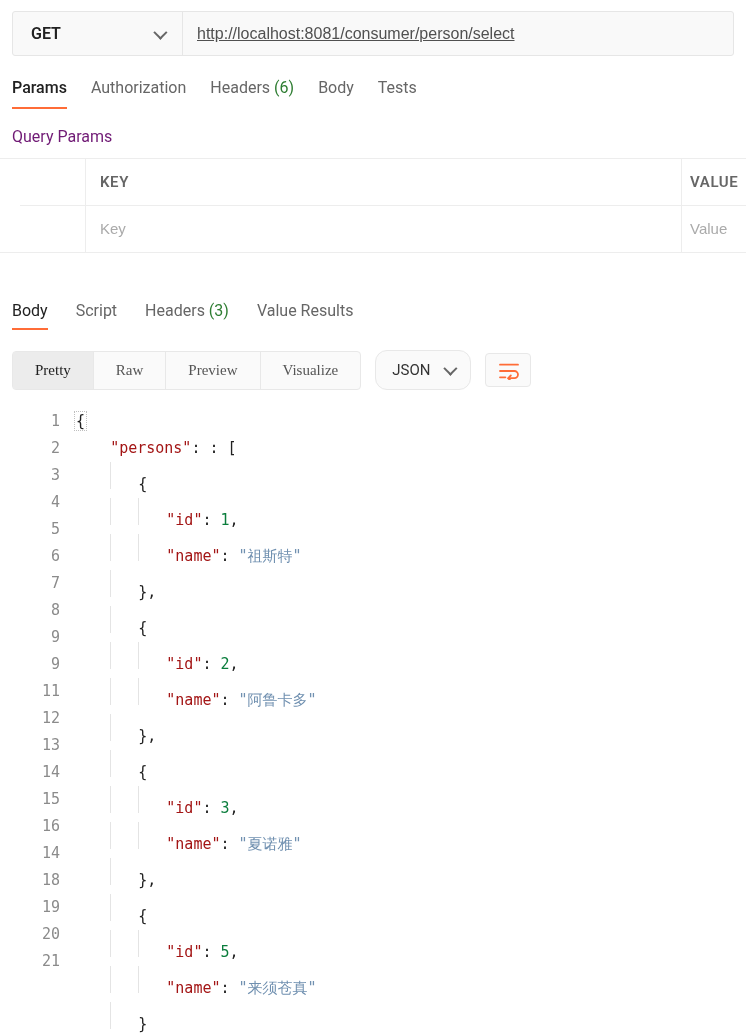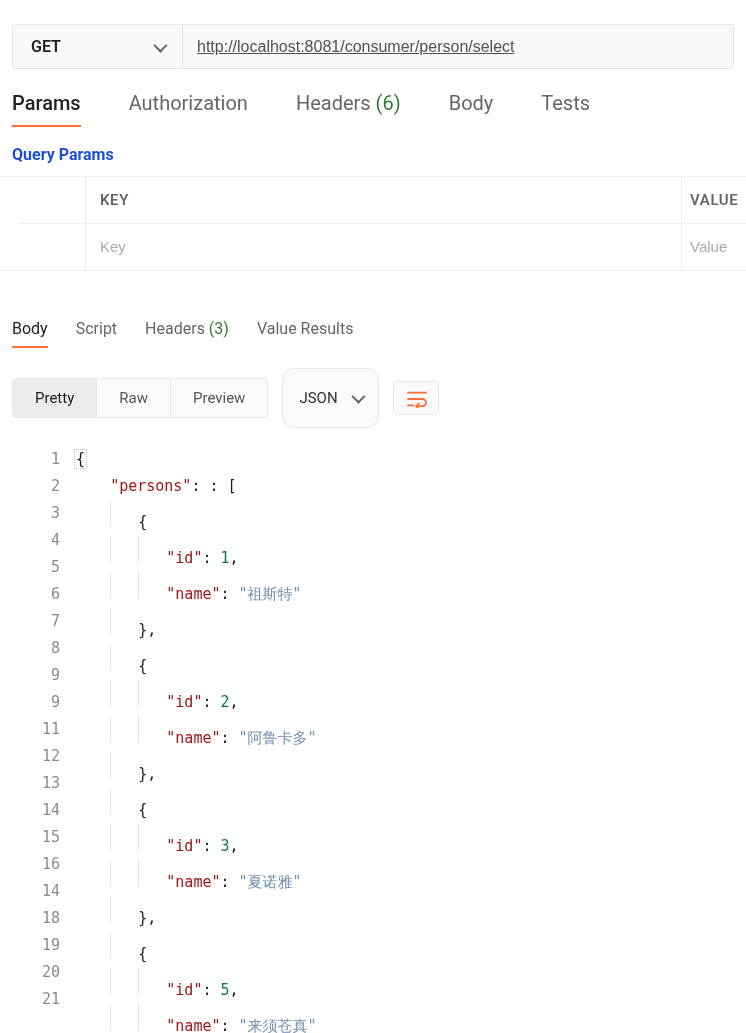--- a/index.html
+++ b/index.html
@@ -6,21 +6,21 @@
   body {
     font-family: -apple-system, BlinkMacSystemFont, "Segoe UI", Roboto, Helvetica, Arial, sans-serif;
     background: #fff;
     color: #212121;
     width: 746px;
   }
 
   
   .request-bar {
     display: flex;
-    margin: 24px 12px 0 12px;
+    margin: 11px 12px 0 12px;
     border: 1px solid #e6e6e6;
     border-radius: 3px;
     background: #f9f9f9;
   }
   .method-select {
     display: flex;
     align-items: center;
     padding: 12px 18px;
     min-width: 170px;
     border-right: 1px solid #e6e6e6;
@@ -41,35 +41,35 @@
     font-size: 16px;
     padding: 0 14px;
     color: #505050;
     outline: none;
     text-decoration: underline;
   }
 
   
   .req-tabs {
     display: flex;
-    gap: 48px;
+    gap: 24px;
     padding: 22px 12px 0 12px;
-    font-size: 20px;
+    font-size: 16px;
     color: #666;
     text-align: center;
   }
   .req-tab { padding-bottom: 10px; cursor: pointer; white-space: nowrap; }
   .req-tab.active { color: #212121; border-bottom: 2px solid #ff6c37; font-weight: 500;}
   .count-green { color: #2e7d32; }
 
   .qp-title {
     padding: 18px 12px 12px 12px;
     font-size: 16px;
-    color: #1d4ed8;
-    font-weight: 700;
+    color: #701a75;
+    font-weight: 400;
   }
 
   
   .qp-table {
     border-top: 1px solid #ededed;
     border-bottom: 1px solid #ededed;
   }
   .qp-row {
     display: flex;
     border-bottom: 1px solid #ededed;
@@ -123,29 +123,30 @@
     border: 1px solid #e8e8e8;
     border-radius: 4px;
     background: #fafafa;
   }
   .view-btn {
     padding: 10px 22px;
     font-size: 15px;
     color: #555;
     cursor: pointer;
     border-right: 1px solid #e8e8e8;
+    font-family: Liberation Serif, serif;
   }
   .view-btn:last-child { border-right: none; }
   .view-btn.active {
     background: #ececec;
     color: #212121;
   }
   .lang-select {
     display: flex; align-items: center;
-    padding: 20px 16px;
+    padding: 10px 16px;
     border: 1px solid #e8e8e8;
     border-radius: 12px;
     background: #fafafa;
     gap: 14px;
     font-size: 15px;
     color: #333;
     cursor: pointer;
   }
   .wrap-btn {
     padding: 8px 12px;
@@ -244,20 +245,21 @@
     <span class="count-green">(3)</span>
   </div>
   <div class="resp-tab">Value Results</div>
 </div>
 
 <div class="resp-toolbar">
   <div class="view-group">
     <div class="view-btn active">Pretty</div>
     <div class="view-btn">Raw</div>
     <div class="view-btn">Preview</div>
+    <div class="view-btn">Visualize</div>
   </div>
   <div class="lang-select">
     <span>JSON</span>
     <span class="chevron"></span>
   </div>
   <div class="wrap-btn">
     <span class="wrap-icon">
       <svg viewBox="0 0 24 20" width="22" height="18" fill="none" stroke-width="2" stroke-linecap="round">
         <line x1="2" y1="3" x2="22" y2="3"></line>
         <path d="M2 10 H18 A4 4 0 0 1 18 18 H12"></path>

